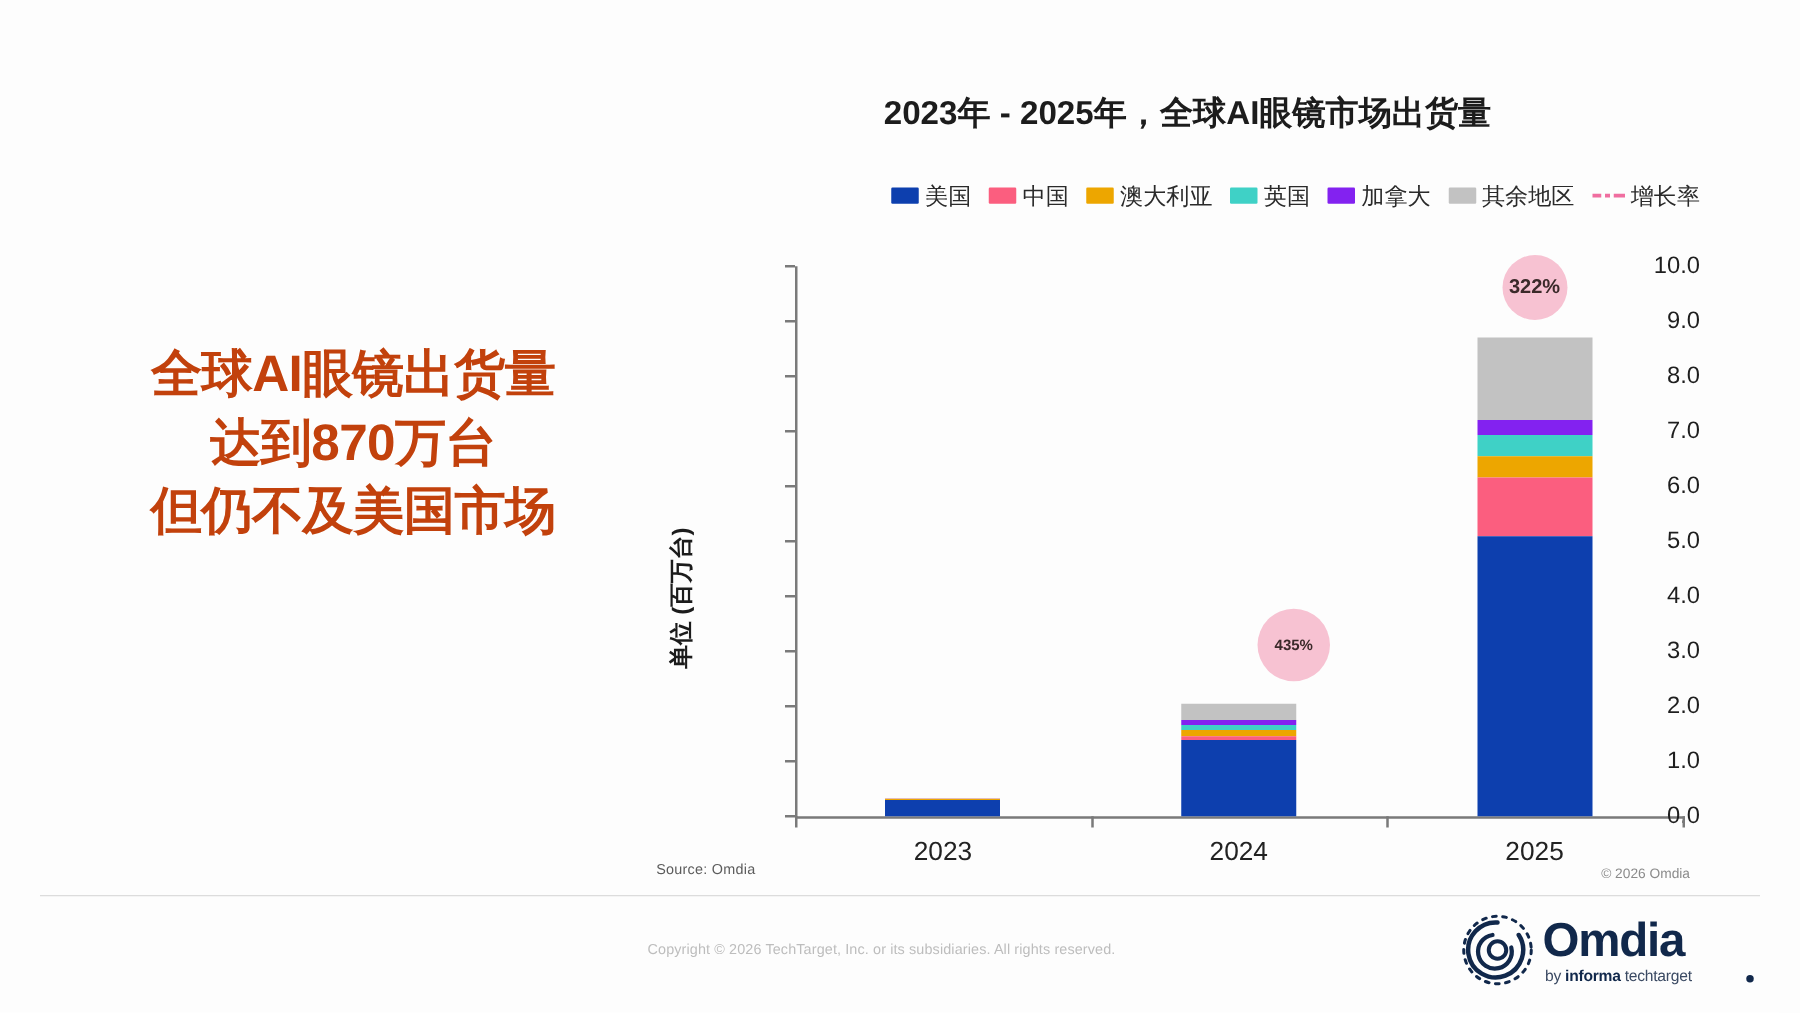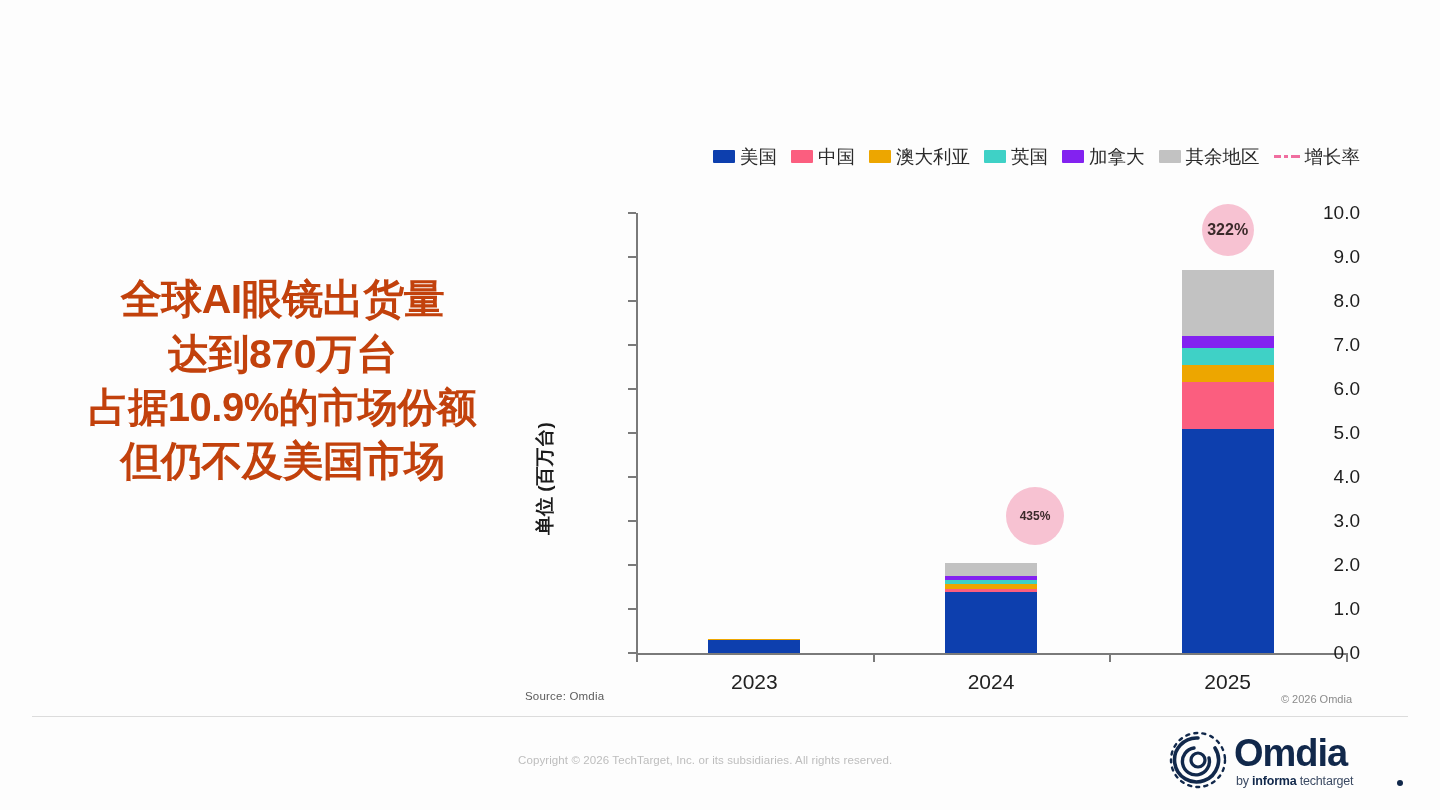--- a/index.html
+++ b/index.html
@@ -123,24 +123,24 @@
   }
 </style>
 </head>
 <body>
 
 <div class="slide">
 
   <div class="headline">
     <div>全球AI眼镜出货量</div>
     <div>达到870万台</div>
-    <div class="hl-4">占据10.9%的市场份额</div>
     <div>但仍不及美国市场</div>
   </div>
 
+  <div class="chart-title">2023年 - 2025年，全球AI眼镜市场出货量</div>
 
   <div class="legend" id="legend">
       <div class="legend-item">
         <span class="legend-swatch" style="background: rgb(13, 63, 174);"></span>
         <span>美国</span>
       </div>
       <div class="legend-item">
         <span class="legend-swatch" style="background: rgb(251, 94, 127);"></span>
         <span>中国</span>
       </div>

